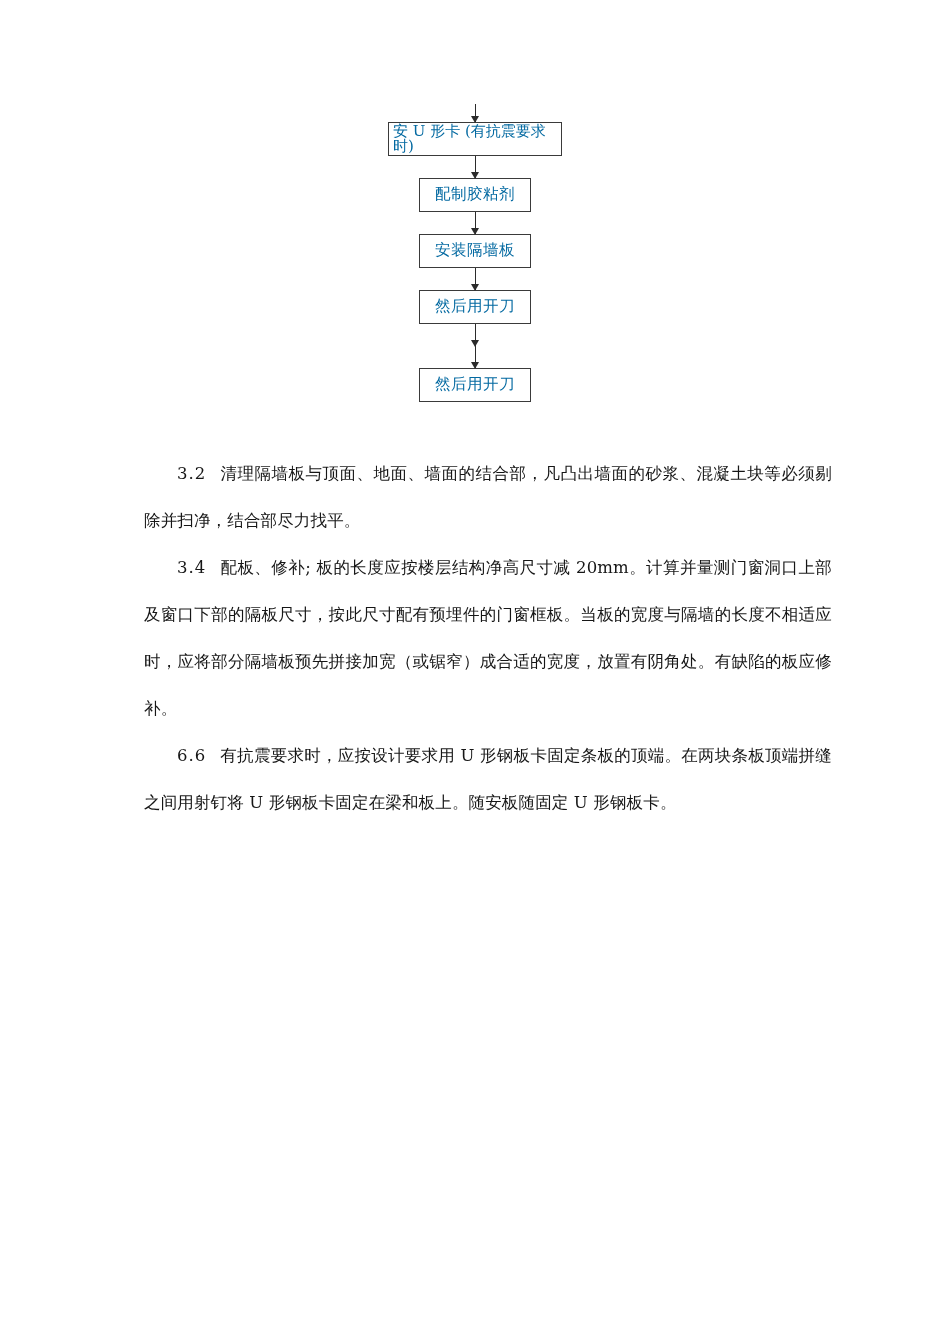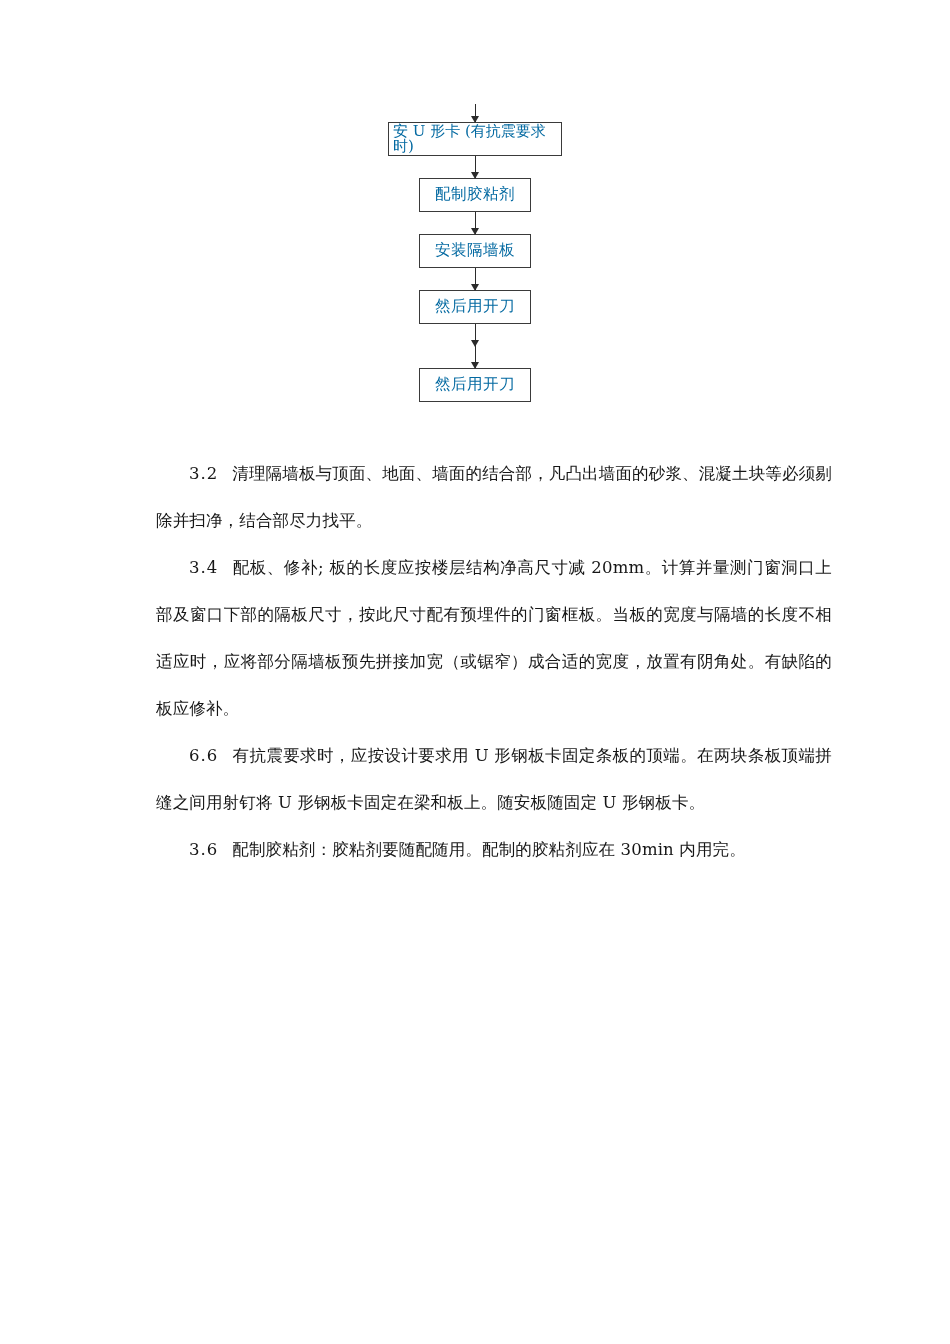--- a/index.html
+++ b/index.html
@@ -89,21 +89,21 @@
     left: 140px;
     top: 450px;
     width: 692px;
   }
 
   .para {
     font-size: 16.5px;
     line-height: 47px;
     text-align: justify;
     text-justify: inter-ideograph;
-    margin: 0 0 0 16px;
+    margin: 0 0 0 4px;
     color: #161616;
     letter-spacing: 0.15px;
   }
 
   .para .num {
     display: inline-block;
     padding-left: 33px;
     padding-right: 14px;
     font-family: "DejaVu Serif", "Liberation Serif", serif;
     letter-spacing: 1px;
@@ -172,18 +172,17 @@
 
   <div class="body-text">
 
     <p class="para p32"><span class="num">3.2</span><span>清理隔墙板与顶面、地面、墙面的结合部，凡凸出墙面的砂浆、混凝土块等必须剔除并扫净，结合部尽力找平。</span></p>
 
 
     <p class="para p34"><span class="num">3.4</span><span>配板、修补; 板的长度应按楼层结构净高尺寸减 20mm。计算并量测门窗洞口上部及窗口下部的隔板尺寸，按此尺寸配有预埋件的门窗框板。当板的宽度与隔墙的长度不相适应时，应将部分隔墙板预先拼接加宽（或锯窄）成合适的宽度，放置有阴角处。有缺陷的板应修补。</span></p>
 
     <p class="para p35"><span class="num">6.6</span><span>有抗震要求时，应按设计要求用 U 形钢板卡固定条板的顶端。在两块条板顶端拼缝之间用射钉将 U 形钢板卡固定在梁和板上。随安板随固定 U 形钢板卡。</span></p>
 
-    <p class="para p36"><span class="num">3.6</span><span>配制胶粘剂：胶粘剂要随配随用。配制的胶粘剂应在 30min 内用完。</span></p>
 
 
   </div>
 
 </div>
 
 </body></html>

